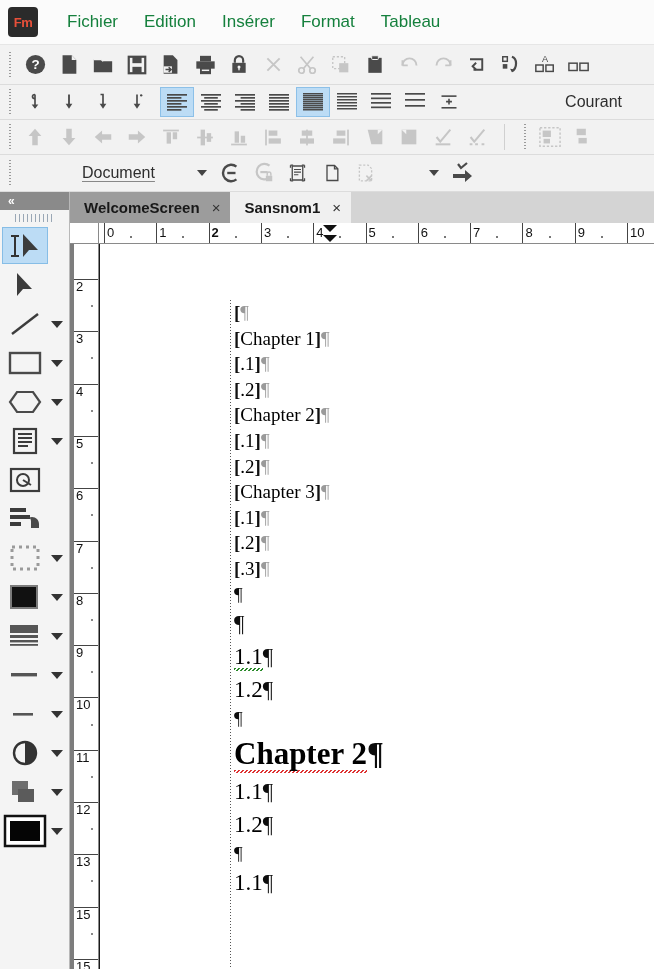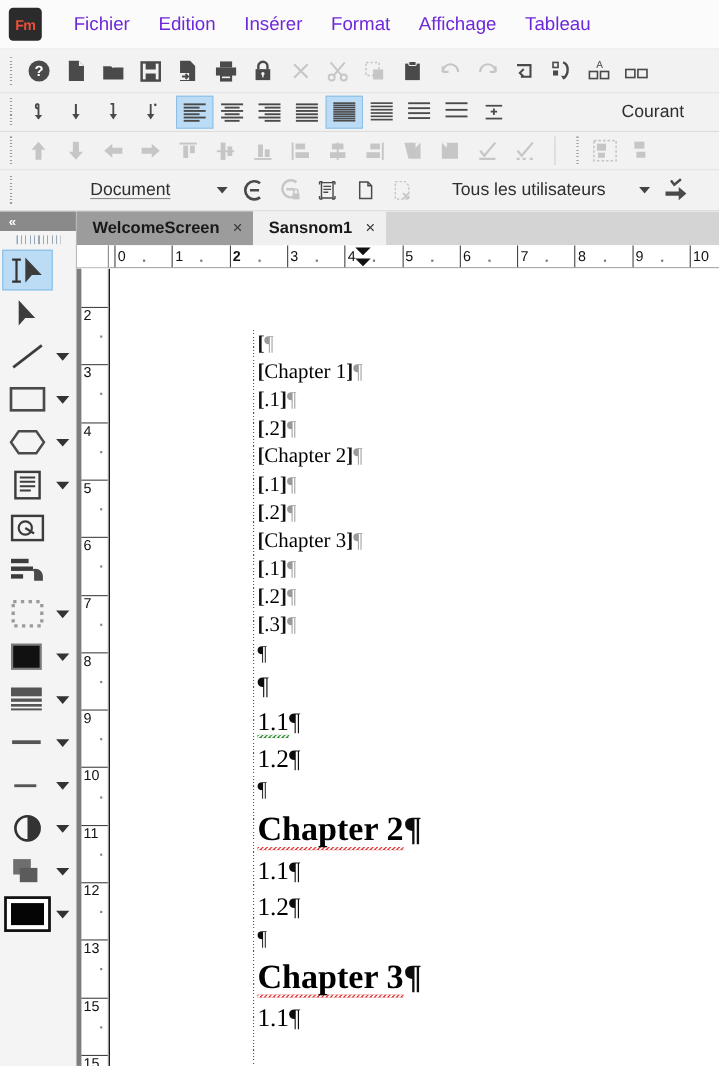--- a/index.html
+++ b/index.html
@@ -7,21 +7,21 @@
     font-family:"Liberation Sans", sans-serif; }
 
   
   #menubar{ height:45px; background:#fbfbfb; display:flex; align-items:center;
      border-bottom:1px solid #e6e6e6; }
   #app-logo{ width:30px; height:30px; margin-left:8px; margin-right:16px;
      background:#2b2b2b; border-radius:4px; position:relative; flex:0 0 auto;}
   #app-logo span{ position:absolute; inset:0; display:flex; align-items:center;
      justify-content:center; color:#e8503a; font-size:13px; font-weight:bold;
      font-family:"Liberation Sans",sans-serif; letter-spacing:-0.5px;}
-  .menu-item{ font-size:17px; color:#6d28d9; padding:4px 13px; white-space:nowrap;
+  .menu-item{ font-size:17px; color:#15803d; padding:4px 13px; white-space:nowrap;
      font-family:"Liberation Sans", sans-serif; }
 
   
   .toolbar{ display:flex; align-items:center; background:#f2f2f2;
      border-bottom:1px solid #dcdcdc; position:relative; }
   #tb1{ height:40px; }
   #tb2{ height:35px; }
   #tb3{ height:35px; }
   #tb4{ height:37px; }
   .gripper{ width:10px; height:26px; margin:0 3px 0 5px; flex:0 0 auto;
@@ -113,21 +113,20 @@
 
 <div id="menubar">
   <div id="app-logo">
     <span>Fm</span>
   </div>
   <div id="menu-items" style="display:flex;align-items:center;">
       <div class="menu-item">Fichier</div>
       <div class="menu-item">Edition</div>
       <div class="menu-item">Insérer</div>
       <div class="menu-item">Format</div>
-      <div class="menu-item">Affichage</div>
       <div class="menu-item">Tableau</div>
     </div>
 </div>
 
 <div class="toolbar" id="tb1">
   <div class="gripper"></div>
   <div id="tb1-items" style="display:flex;align-items:center;">
       <div class="tbtn">
         <svg width="23" height="23" viewBox="0 0 24 24">
           <circle cx="12" cy="12" r="10" fill="#4a4a4a"></circle>
@@ -504,21 +503,20 @@
         </svg>
       </div>
       <div class="tbtn">
         <svg width="21" height="24" viewBox="0 0 24 24">
           <path d="M5 3h10l4 4v14H5z" fill="none" stroke="#c6c6c6" stroke-width="1.5" stroke-dasharray="2.4 2"></path>
           <path d="M13 15l6 6M19 15l-6 6" stroke="#c6c6c6" stroke-width="1.8"></path>
         </svg>
       </div>
     </div>
   <div style="width:22px"></div>
-  <div class="lbl" style="font-size:16px;">Tous les utilisateurs</div>
   <div style="width:24px"></div>
   <div class="caret"></div>
   <div style="width:6px"></div>
   <div id="tb4-items2" style="display:flex;align-items:center;">
       <div class="tbtn">
         <svg width="24" height="24" viewBox="0 0 24 24">
           <path d="M8 3l3 4 6-5" fill="none" stroke="#4a4a4a" stroke-width="2.2"></path>
           <path d="M3 13h12v-4l7 6-7 6v-4H3z" fill="#4a4a4a"></path>
         </svg>
       </div>
@@ -794,21 +792,20 @@
               <div class="line l-small"><span class="ebrk">[</span><span class="">.3</span><span class="ebrk">]</span><span class="pil grey-pil">¶</span></div>
               <div class="line l-blank"><span class="pil">¶</span></div>
               <div class="line l-body"><span class="pil">¶</span></div>
               <div class="line l-body"><span class="sq-green">1.1</span><span class="pil">¶</span></div>
               <div class="line l-body"><span class="">1.2</span><span class="pil">¶</span></div>
               <div class="line l-blank"><span class="pil">¶</span></div>
               <div class="line l-head"><span class="sq-red">Chapter 2</span><span class="pil">¶</span></div>
               <div class="line l-body"><span class="">1.1</span><span class="pil">¶</span></div>
               <div class="line l-body"><span class="">1.2</span><span class="pil">¶</span></div>
               <div class="line l-blank"><span class="pil">¶</span></div>
-              <div class="line l-head"><span class="sq-red">Chapter 3</span><span class="pil">¶</span></div>
               <div class="line l-body"><span class="">1.1</span><span class="pil">¶</span></div>
             </div>
         </div>
       </div>
     </div>
 
   </div>
 </div>
 
 </body></html>

